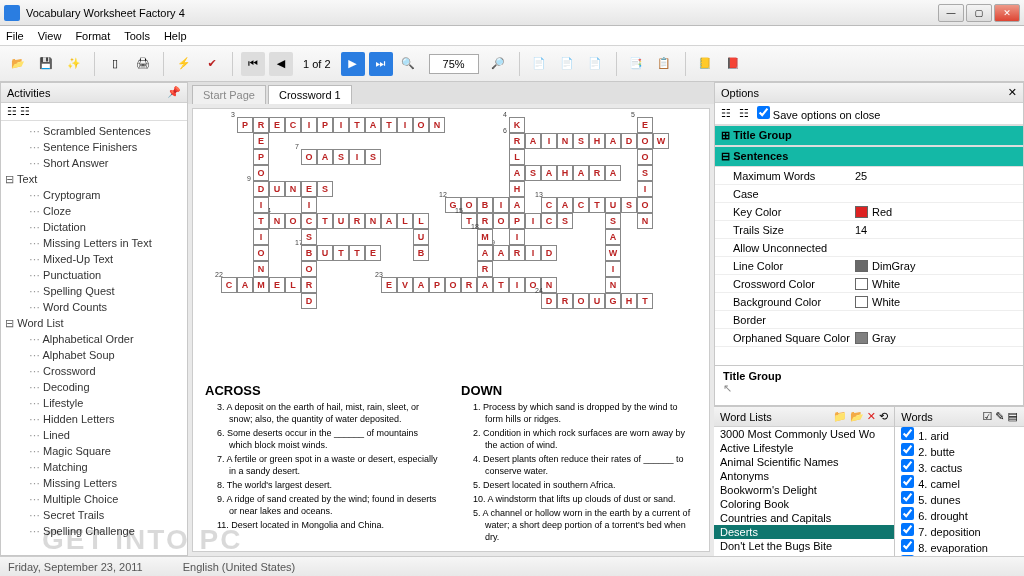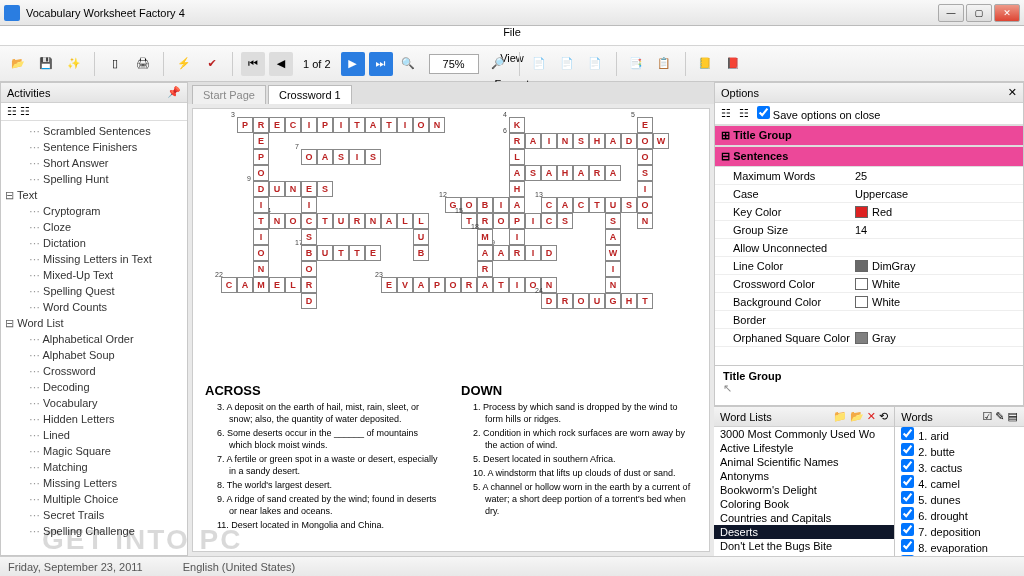--- a/index.html
+++ b/index.html
@@ -3,21 +3,21 @@
 <meta charset="utf-8">
 <style>
 * { box-sizing: border-box; margin: 0; padding: 0; font-family: "Segoe UI", Tahoma, sans-serif; font-size: 11px; }
 body { background: #fff; width: 1024px; height: 576px; overflow: hidden; user-select: none; }
 .titlebar { height: 26px; background: linear-gradient(#f8f8f8,#e6e6e6); display: flex; align-items: center; padding: 0 4px; border-bottom: 1px solid #bbb; }
 .titlebar .ico { width: 16px; height: 16px; background: #2a7de1; margin-right: 6px; border-radius: 2px; }
 .titlebar .title { flex: 1; }
 .winbtns { display: flex; gap: 2px; }
 .winbtn { width: 26px; height: 18px; background: linear-gradient(#f4f4f4,#ddd); border: 1px solid #aaa; border-radius: 2px; display: flex; align-items: center; justify-content: center; font-size: 9px; }
 .winbtn.close { background: linear-gradient(#e98,#d43); color: #fff; }
-.menubar { height: 20px; display: flex; align-items: center; padding: 0 6px; gap: 14px; border-bottom: 1px solid #d4d4d4; flex-direction: column; }
+.menubar { height: 20px; display: flex; align-items: center; padding: 0 6px; gap: 14px; border-bottom: 1px solid #d4d4d4; }
 .menubar span { cursor: default; }
 .toolbar { height: 36px; background: linear-gradient(#fafafa,#ededed); border-bottom: 1px solid #c8c8c8; display: flex; align-items: center; padding: 0 6px; gap: 4px; }
 .tbtn { width: 24px; height: 24px; display: flex; align-items: center; justify-content: center; border-radius: 2px; }
 .tsep { width: 1px; height: 24px; background: #ccc; margin: 0 4px; }
 .pagelabel { padding: 0 6px; }
 .zoombox { width: 50px; height: 20px; border: 1px solid #aaa; background: #fff; text-align: center; line-height: 18px; margin: 0 4px; }
 .main { display: flex; height: calc(576px - 26px - 20px - 36px - 20px); }
 .statusbar { height: 20px; background: linear-gradient(#f6f6f6,#e8e8e8); border-top: 1px solid #ccc; display: flex; align-items: center; padding: 0 8px; gap: 40px; color: #555; }
 .panel { border: 1px solid #c8c8c8; background: #fff; display: flex; flex-direction: column; }
 .panel-hdr { background: linear-gradient(#f4f4f4,#e4e4e4); height: 20px; display: flex; align-items: center; padding: 0 6px; font-weight: 400; border-bottom: 1px solid #d0d0d0; }
@@ -37,33 +37,33 @@
 .cell { position: absolute; width: 16px; height: 16px; border: 1px solid #888; background: #fff; font-size: 9px; color: #b22; text-align: center; line-height: 14px; font-weight: bold; }
 .cnum { position: absolute; font-size: 7px; color: #444; }
 .clues { display: flex; gap: 20px; margin-top: 6px; }
 .cluecol { flex: 1; }
 .cluecol h4 { font-size: 13px; font-weight: bold; margin-bottom: 3px; }
 .cluecol div { font-size: 9px; line-height: 12px; padding-left: 12px; text-indent: -12px; margin-bottom: 2px; }
 .right { width: 310px; display: flex; flex-direction: column; }
 .options { flex: 1; border: 1px solid #c8c8c8; }
 .opt-tools { height: 22px; display: flex; align-items: center; padding: 0 6px; gap: 8px; border-bottom: 1px solid #ddd; }
 .opt-grid { }
-.opt-section { background: #ec4899; font-weight: bold; padding: 3px 6px; border-bottom: 1px solid #ddd; border-top: 1px solid #ddd; }
+.opt-section { background: #14b8a6; font-weight: bold; padding: 3px 6px; border-bottom: 1px solid #ddd; border-top: 1px solid #ddd; }
 .opt-row { display: flex; height: 18px; border-bottom: 1px solid #eee; }
 .opt-key { width: 140px; padding-left: 18px; line-height: 18px; }
 .opt-val { flex: 1; line-height: 18px; display: flex; align-items: center; gap: 4px; }
 .swatch { width: 13px; height: 12px; border: 1px solid #666; display: inline-block; }
 .title-group { height: 40px; border: 1px solid #c8c8c8; border-top: none; padding: 4px 8px; font-weight: bold; }
 .bottom-panels { height: 150px; display: flex; border-top: 1px solid #c8c8c8; }
 .wordlists { flex: 1.4; border-right: 1px solid #c8c8c8; display: flex; flex-direction: column; }
 .words { flex: 1; display: flex; flex-direction: column; }
 .list-hdr { height: 20px; background: linear-gradient(#f4f4f4,#e4e4e4); display: flex; align-items: center; padding: 0 6px; border-bottom: 1px solid #d0d0d0; justify-content: space-between; }
 .list-body { flex: 1; overflow: auto; font-size: 10px; line-height: 14px; }
 .list-body div { padding: 0 6px; }
-.list-body .sel { background: #0f172a; color: #fff; }
+.list-body .sel { background: #0f766e; color: #fff; }
 .chk { margin-right: 4px; }
 .watermark { position: absolute; left: 0; bottom: 20px; font-size: 28px; font-weight: bold; color: rgba(0,0,0,0.15); letter-spacing: 2px; pointer-events: none; padding-left: 42px; }
 </style>
 </head>
 <body>
 
 <div class="titlebar">
   <div class="ico"></div>
   <div class="title">Vocabulary Worksheet Factory 4</div>
   <div class="winbtns">
@@ -116,35 +116,35 @@
   <div class="panel activities">
     <div class="panel-hdr">
         <span>Activities</span>
         <span style="margin-left:auto">📌</span>
       </div>
     <div style="height:18px;border-bottom:1px solid #ddd;padding:2px 6px">☷ ☷</div>
     <div class="panel-body tree" id="activities-tree">
         <div class="item">Scrambled Sentences</div>
         <div class="item">Sentence Finishers</div>
         <div class="item">Short Answer</div>
-        <div class="item">Spelling Hunt</div>
         <div class="grp">Text</div>
         <div class="item">Cryptogram</div>
         <div class="item">Cloze</div>
         <div class="item">Dictation</div>
         <div class="item">Missing Letters in Text</div>
         <div class="item">Mixed-Up Text</div>
+        <div class="item">Punctuation</div>
         <div class="item">Spelling Quest</div>
         <div class="item">Word Counts</div>
         <div class="grp">Word List</div>
         <div class="item">Alphabetical Order</div>
         <div class="item">Alphabet Soup</div>
         <div class="item">Crossword</div>
         <div class="item">Decoding</div>
-        <div class="item">Vocabulary</div>
+        <div class="item">Lifestyle</div>
         <div class="item">Hidden Letters</div>
         <div class="item">Lined</div>
         <div class="item">Magic Square</div>
         <div class="item">Matching</div>
         <div class="item">Missing Letters</div>
         <div class="item">Multiple Choice</div>
         <div class="item">Secret Trails</div>
         <div class="item">Spelling Challenge</div>
       </div>
   </div>
@@ -317,20 +317,21 @@
               <div>8. The world's largest desert.</div>
               <div>9. A ridge of sand created by the wind; found in deserts or near lakes and oceans.</div>
               <div>11. Desert located in Mongolia and China.</div>
             </div>
         </div>
         <div class="cluecol">
           <h4>DOWN</h4>
           <div id="down-clues">
               <div>1. Process by which sand is dropped by the wind to form hills or ridges.</div>
               <div>2. Condition in which rock surfaces are worn away by the action of wind.</div>
+              <div>4. Desert plants often reduce their rates of ______ to conserve water.</div>
               <div>5. Desert located in southern Africa.</div>
               <div>10. A windstorm that lifts up clouds of dust or sand.</div>
               <div>5. A channel or hollow worn in the earth by a current of water; a short deep portion of a torrent's bed when dry.</div>
             </div>
         </div>
       </div>
     </div>
   </div>
 
   <div class="right">
@@ -349,33 +350,30 @@
         <div class="opt-section">⊟ <span>Sentences</span></div>
         <div id="opt-rows">
             <div class="opt-row">
               <div class="opt-key">Maximum Words</div>
               <div class="opt-val">
                 <span>25</span>
               </div>
             </div>
             <div class="opt-row">
               <div class="opt-key">Case</div>
-              <div class="opt-val">
-                <span>Uppercase</span>
-              </div>
             </div>
             <div class="opt-row">
               <div class="opt-key">Key Color</div>
               <div class="opt-val">
                 <span class="swatch" style="background: rgb(221, 34, 34);"></span>
                 <span>Red</span>
               </div>
             </div>
             <div class="opt-row">
-              <div class="opt-key">Group Size</div>
+              <div class="opt-key">Trails Size</div>
               <div class="opt-val">
                 <span>14</span>
               </div>
             </div>
             <div class="opt-row">
               <div class="opt-key">Allow Unconnected</div>
               <div class="opt-val">
                 <span></span>
               </div>
             </div>

